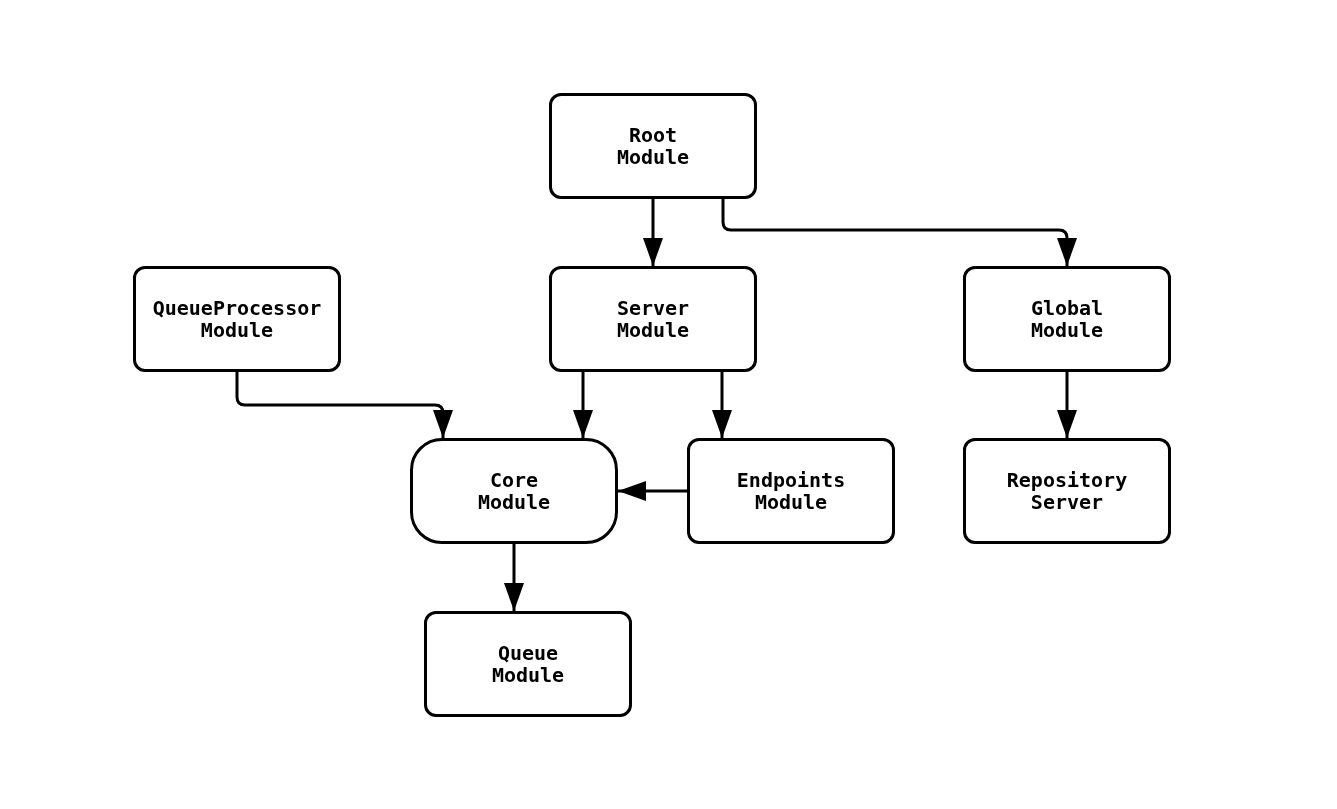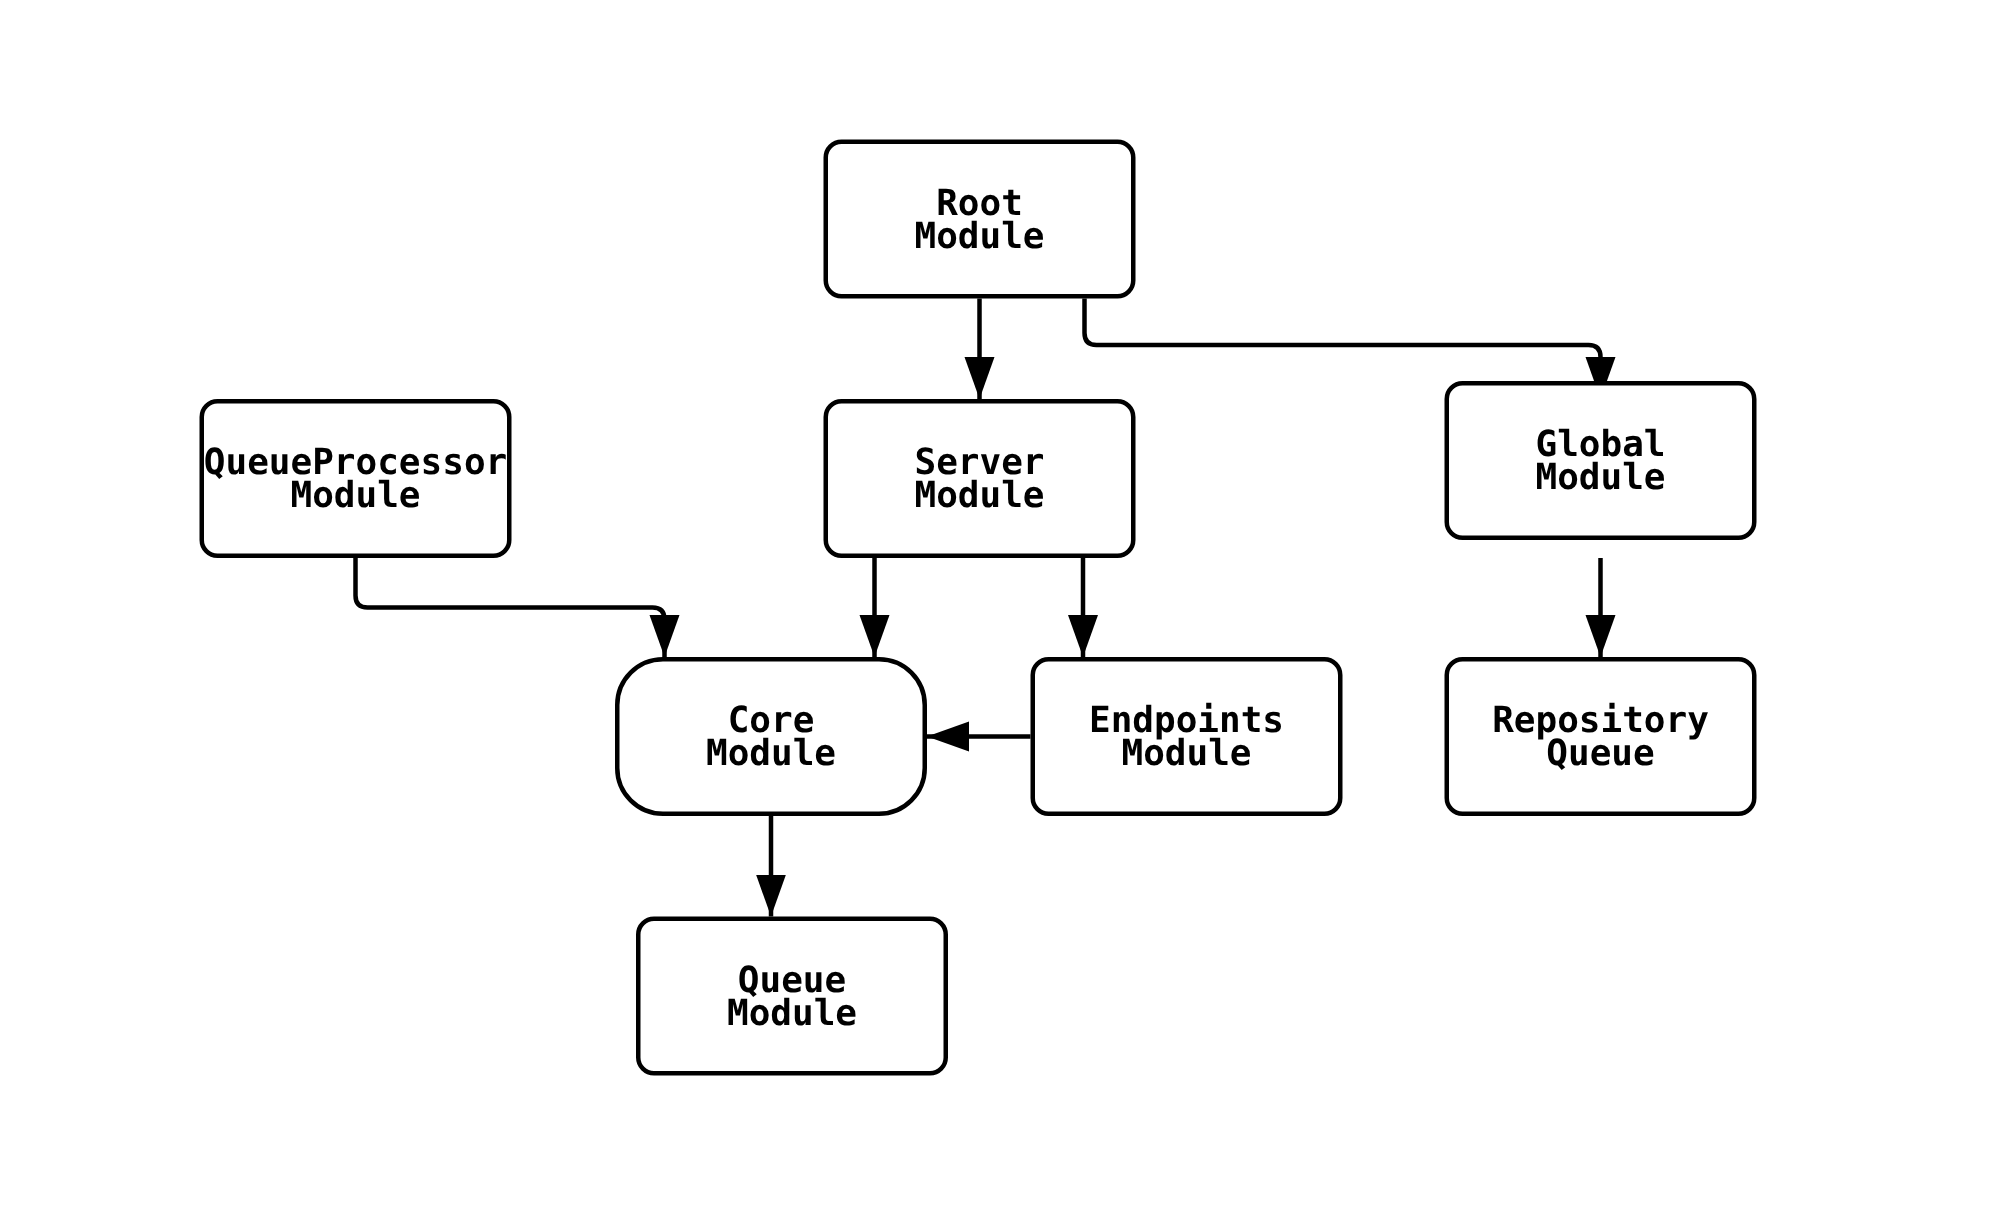--- a/index.html
+++ b/index.html
@@ -34,21 +34,21 @@
     box-sizing: border-box;
     border: 3px solid #000000;
     border-radius: 12px;
     background: #ffffff;
     display: flex;
     align-items: center;
     justify-content: center;
   }
   .node-label {
     font-weight: bold;
-    font-size: 24px;
+    font-size: 20px;
     line-height: 22px;
     color: #000000;
     text-align: center;
     white-space: pre-line;
   }
 </style>
 </head>
 <body>
 
 <div class="canvas">
@@ -77,38 +77,38 @@
   <div class="node" style="left:133px; top:266px;">
     <span class="node-label">QueueProcessor
 Module</span>
   </div>
 
   <div class="node" style="left:549px; top:266px;align-items:center;">
     <span class="node-label">Server
 Module</span>
   </div>
 
-  <div class="node" style="left:963px; top:254px;">
+  <div class="node" style="left:963px; top:266px;">
     <span class="node-label">Global
 Module</span>
   </div>
 
   <div class="node" style="left:410px; top:438px;border-radius:32px;">
     <span class="node-label">Core
 Module</span>
   </div>
 
   <div class="node" style="left:687px; top:438px;">
     <span class="node-label">Endpoints
 Module</span>
   </div>
 
   <div class="node" style="left:963px; top:438px;">
     <span class="node-label">Repository
-Queue</span>
+Server</span>
   </div>
 
   <div class="node" style="left:424px; top:611px;">
     <span class="node-label">Queue
 Module</span>
   </div>
 
 </div>
 
 </body></html>

